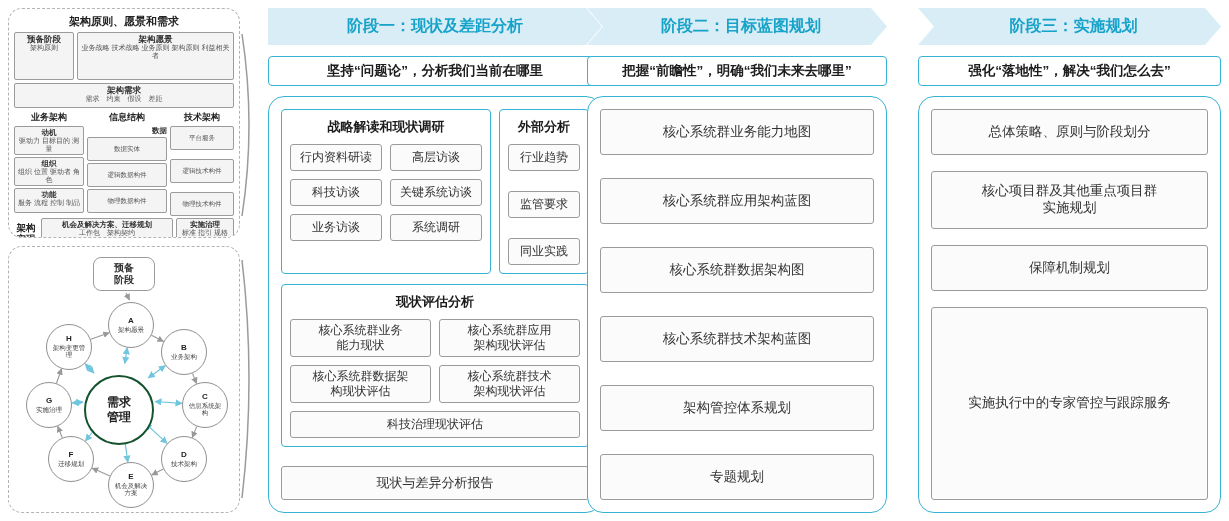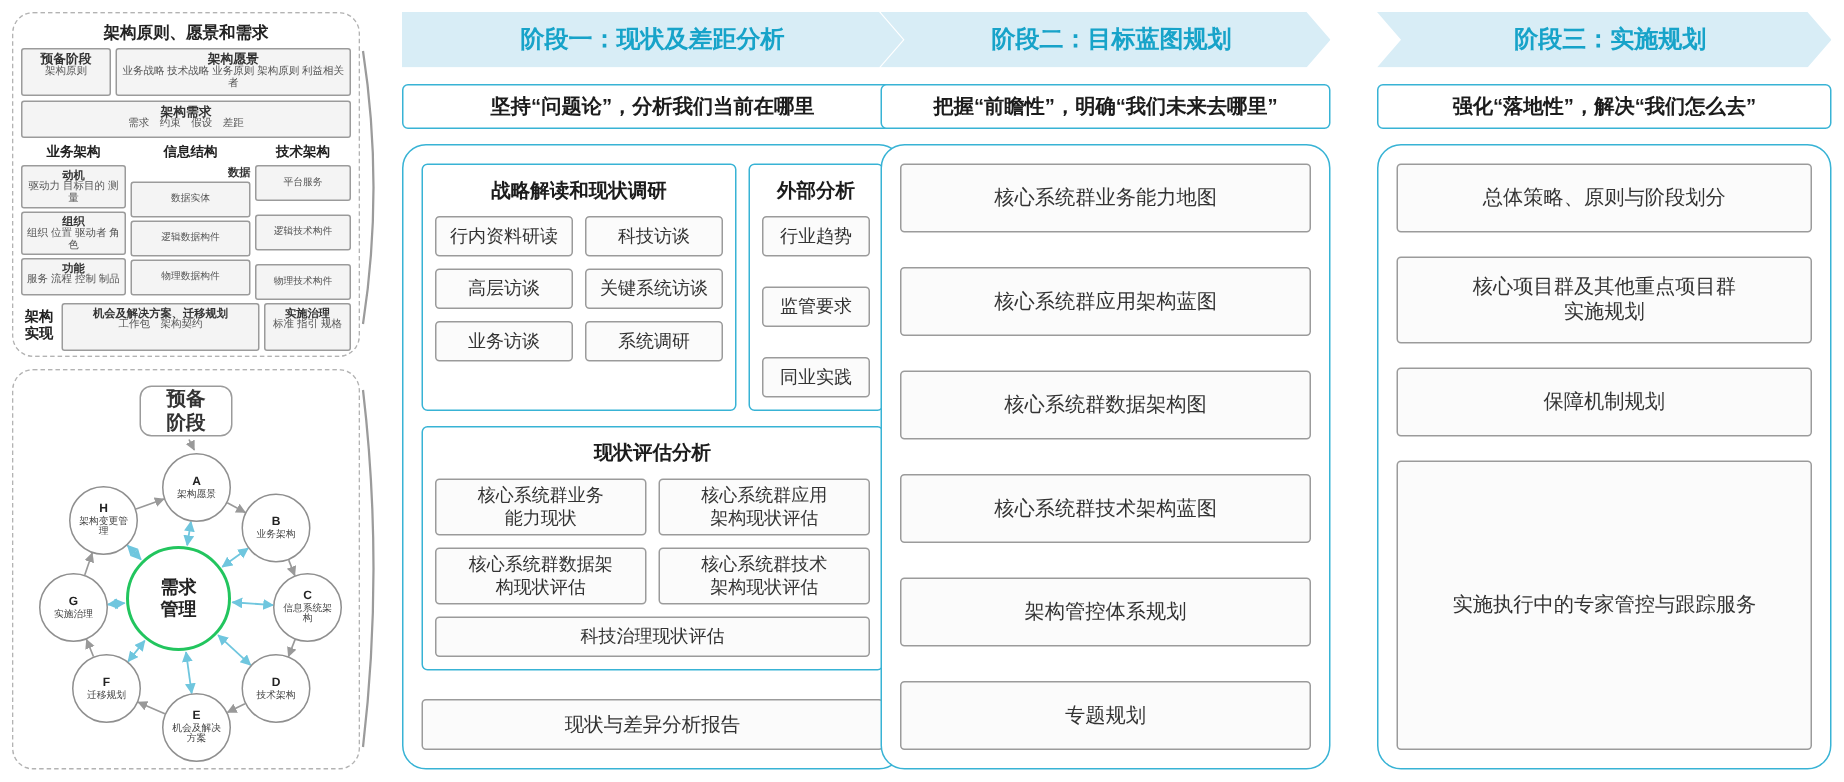--- a/index.html
+++ b/index.html
@@ -9,21 +9,21 @@
 
   
   .panel { position:absolute; left:8px; width:232px; border:1.5px dashed #b3b3b3; border-radius:14px; background:#fff; }
   .panel-top { top:8px; height:230px; padding:4px 5px; overflow:hidden; }
   .panel-bottom { top:246px; height:267px; }
 
   .lt-title { font-size:11px; font-weight:bold; color:#222; text-align:center; margin:1px 0 3px; }
   .gbox { border:1px solid #9b9b9b; border-radius:2px; background:#f4f4f4; padding:1px 2px; text-align:center; color:#444; }
   .gbox-t { font-size:8.5px; font-weight:bold; color:#333; line-height:1.2; }
   .gbox-d { font-size:7px; color:#555; line-height:1.15; }
-  .lt-row1 { display:flex; gap:3px; height:32px; }
+  .lt-row1 { display:flex; gap:3px; height:48px; }
   .lt-row1 .prep { width:60px; }
   .lt-row1 .vision { flex:1; }
   .lt-req { margin-top:3px; height:25px; }
   .lt-cols { margin-top:3px; display:flex; gap:3px; height:104px; }
   .lt-col { display:flex; flex-direction:column; }
   .lt-col.c-biz { width:70px; }
   .lt-col.c-info { width:80px; }
   .lt-col.c-tech { flex:1; }
   .lt-colhead { font-size:9px; font-weight:bold; color:#222; text-align:center; margin-bottom:2px; }
   .c-biz .gbox { margin-bottom:2px; flex:1; }
@@ -38,22 +38,22 @@
   .lt-impl .impl2 { width:58px; }
   .gbox-t.t7 { font-size:7.5px; }
 
   
   .brace { position:absolute; pointer-events:none; }
 
   
   .adm-wrap { position:relative; width:100%; height:100%; }
   .adm-lines { position:absolute; left:0; top:0; }
   .adm-prep { position:absolute; left:84px; top:10px; width:62px; height:34px; border:1px solid #9b9b9b; border-radius:8px; background:#fff;
-              display:flex; align-items:center; justify-content:center; font-size:13px; font-weight:bold; color:#333; white-space:pre-line; text-align:center; line-height:1.2; }
-  .adm-center { position:absolute; left:75px; top:117px; width:70px; height:70px; border:2px solid #22c55e; border-radius:50%; background:#fff;
+              display:flex; align-items:center; justify-content:center; font-size:10px; font-weight:bold; color:#333; white-space:pre-line; text-align:center; line-height:1.2; }
+  .adm-center { position:absolute; left:75px; top:128px; width:70px; height:70px; border:2px solid #14532d; border-radius:50%; background:#fff;
                 display:flex; align-items:center; justify-content:center; font-size:12px; font-weight:bold; color:#222; white-space:pre-line; text-align:center; line-height:1.25; }
   .adm-node { position:absolute; width:46px; height:46px; border:1px solid #8f8f8f; border-radius:50%; background:#fff;
               display:flex; flex-direction:column; align-items:center; justify-content:center; text-align:center; }
   .adm-letter { font-size:8px; font-weight:bold; color:#222; line-height:1.1; }
   .adm-label { font-size:6.5px; color:#444; line-height:1.1; padding:0 3px; }
 
   
   .phase-col { position:absolute; top:8px; height:505px; }
   .col1 { left:256px; width:346px;padding-left:12px; }
   .col2 { left:587px; width:300px; }
@@ -256,22 +256,22 @@
     </div>
     <div class="phase-subtitle">
       <span>坚持“问题论”，分析我们当前在哪里</span>
     </div>
     <div class="phase-body">
       <div class="p1-top">
         <div class="cyan-box p1-strategy">
           <div class="cyan-box-title">战略解读和现状调研</div>
           <div class="grid2">
             <div class="item">行内资料研读</div>
+            <div class="item">高层访谈</div>
             <div class="item">科技访谈</div>
-            <div class="item">高层访谈</div>
             <div class="item">关键系统访谈</div>
             <div class="item">业务访谈</div>
             <div class="item">系统调研</div>
           </div>
         </div>
         <div class="cyan-box p1-external">
           <div class="cyan-box-title">外部分析</div>
           <div class="grid1">
             <div class="item">行业趋势</div>
             <div class="item">监管要求</div>

